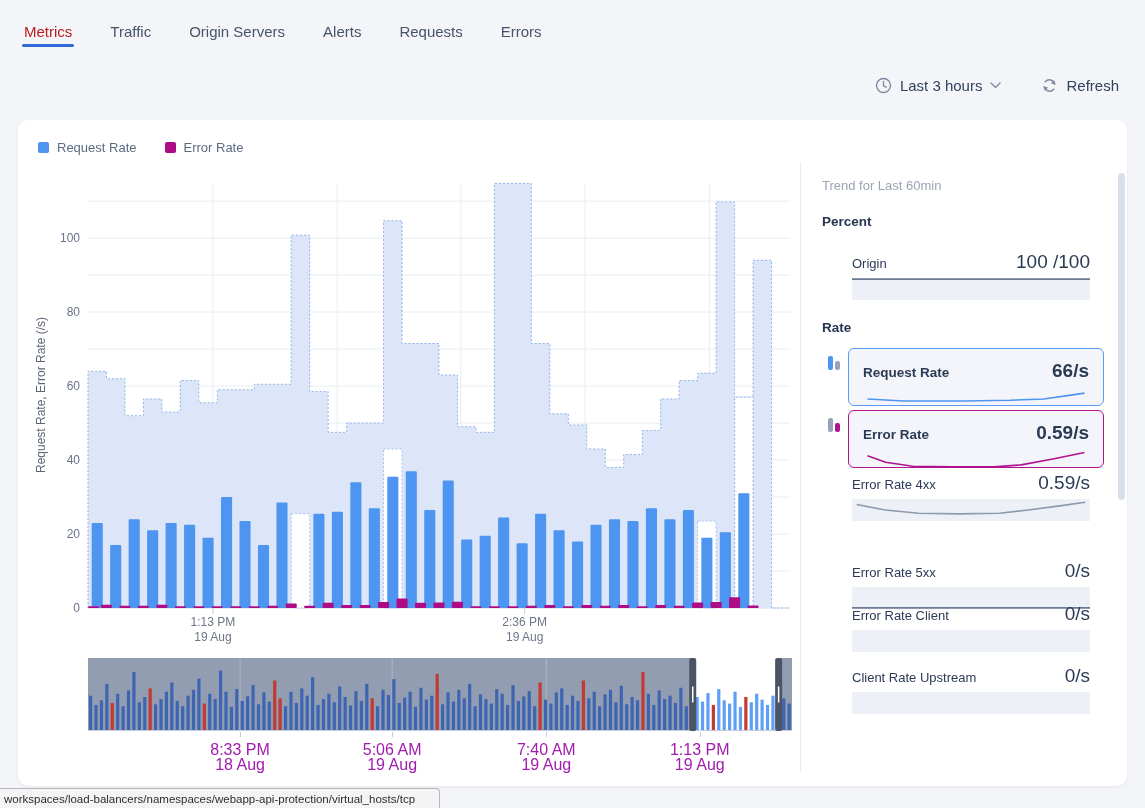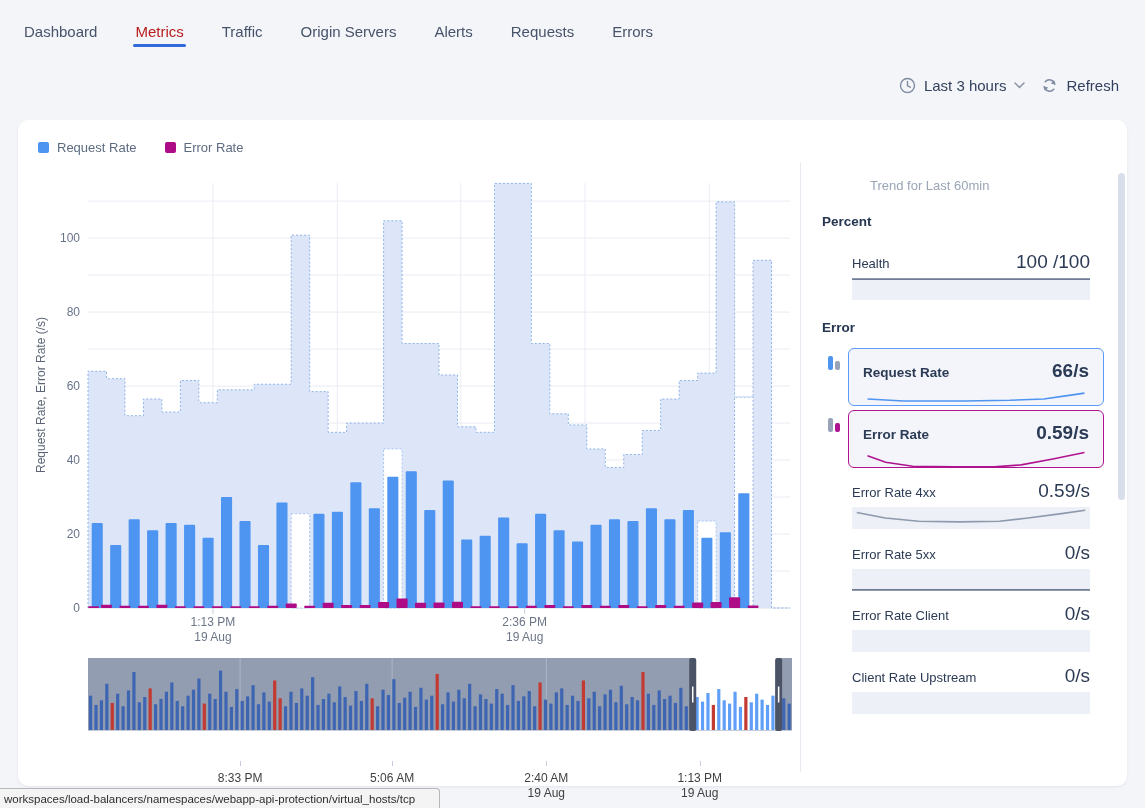--- a/index.html
+++ b/index.html
@@ -6,42 +6,42 @@
   html,body { width:1145px; height:808px; overflow:hidden; }
   body { background:#f4f5f9; font-family:"Liberation Sans", sans-serif; color:#2b3a55; position:relative; }
 
   
   .topnav { position:absolute; left:0; top:0; width:1145px; height:60px; display:flex; align-items:center; gap:34px; padding-left:22px; }
   .tab { font-size:15px; color:#47536a; cursor:pointer; position:relative; padding:20px 2px 17px; }
   .tab.active { color:#b91c1c; font-weight:normal; }
   .tab.active .tab-underline { position:absolute; left:0; right:0; bottom:10px; height:3px; border-radius:2px; background:#2f6bdb; }
 
   
-  .toolbar { position:absolute; top:70px; right:26px; height:30px; display:flex; align-items:center; gap:16px; }
+  .toolbar { position:absolute; top:70px; right:26px; height:30px; display:flex; align-items:center; gap:40px; }
   .tool-group { display:flex; align-items:center; gap:8px; font-size:15px; color:#33415e; cursor:pointer; }
   .tool-group svg { display:block; }
 
   
   .card { position:absolute; left:18px; top:120px; width:1109px; height:666px; background:#fff; border-radius:10px; box-shadow:0 1px 3px rgba(40,50,80,.08); }
 
   .legend { position:absolute; left:20px; top:20px; display:flex; gap:28px; align-items:center; }
   .legend-item { display:flex; align-items:center; gap:8px; font-size:13px; color:#5c6b80; cursor:pointer; }
   .legend-swatch { width:11px; height:11px; border-radius:2px; }
 
   .chart-wrap { position:absolute; left:12px; top:55px; width:778px; height:475px; }
   .brush-wrap { position:absolute; left:70px; top:538px; width:704px; height:73px; }
-  .brush-labels { position:absolute; left:70px; top:647px; width:704px; height:36px; font-size:12px; color:#404040; }
+  .brush-labels { position:absolute; left:70px; top:618px; width:704px; height:36px; font-size:16px; color:#a21caf; }
   .brush-label { position:absolute; transform:translateX(-50%); text-align:center; line-height:15px; top:4px; }
   .brush-tick { position:absolute; width:1px; height:5px; background:#c7cedb; top:-6px; }
 
   .divider { position:absolute; left:782px; top:42px; bottom:14px; width:1px; background:#e7eaf0; }
 
   
   .sidebar { position:absolute; left:782px; top:0; width:327px; height:666px; }
-  .sb-title { position:absolute; left:22px; top:58px; font-size:13px; color:#9aa5b6;margin-left:48px; }
+  .sb-title { position:absolute; left:22px; top:58px; font-size:13px; color:#9aa5b6; }
   .sb-heading { position:absolute; left:22px; font-size:13.5px; font-weight:bold; color:#263550; }
   .sb-row { position:absolute; left:52px; width:238px; cursor:pointer; }
   .sb-row-line { display:flex; justify-content:space-between; align-items:baseline; font-size:13px; color:#2b3a55; margin-bottom:5px; }
   .sb-row-line .val { font-size:19px; }
   .sb-block { width:238px; height:22px; background:#edf0f6; position:relative; }
   .sb-block svg { position:absolute; inset:0; width:100%; height:100%; }
 
   .sb-card { position:absolute; left:48px; width:256px; height:58px; background:#f3f5fa; border-radius:6px; padding:11px 14px 8px; cursor:pointer; }
   .sb-card .sb-row-line { font-weight:bold; font-size:13.5px; margin-bottom:4px; }
   .sb-card svg.spark { width:100%; height:26px; display:block; }
@@ -50,21 +50,20 @@
 
   .scroll-thumb { position:absolute; left:1100px; top:53px; width:7px; height:327px; background:#d8deea; border-radius:4px; cursor:pointer; }
 
   
   .statusbar { position:absolute; left:0; bottom:0; height:20px; background:#f4f4f5; border:1px solid #b7b7ba; border-left:none; border-bottom:none; border-top-right-radius:4px; font-size:11.5px; color:#2d2d2e; display:flex; align-items:center; padding:0 24px 0 4px; white-space:nowrap; }
 </style>
 </head>
 <body>
 
 <nav class="topnav">
-  <div class="tab"><span>Dashboard</span></div>
   <div class="tab active"><span>Metrics</span><span class="tab-underline"></span></div>
   <div class="tab"><span>Traffic</span></div>
   <div class="tab"><span>Origin Servers</span></div>
   <div class="tab"><span>Alerts</span></div>
   <div class="tab"><span>Requests</span></div>
   <div class="tab"><span>Errors</span></div>
 </nav>
 
 <div class="toolbar">
   <div class="tool-group">
@@ -380,49 +379,49 @@
         <div>8:33 PM</div>
         <div>18 Aug</div>
       </div>
       <div class="brush-tick" style="left: 304.128px;"></div>
       <div class="brush-label" style="left: 304.128px;">
         <div>5:06 AM</div>
         <div>19 Aug</div>
       </div>
       <div class="brush-tick" style="left: 458.304px;"></div>
       <div class="brush-label" style="left: 458.304px;">
-        <div>2:40 AM</div>
+        <div>7:40 AM</div>
         <div>19 Aug</div>
       </div>
       <div class="brush-tick" style="left: 611.776px;"></div>
       <div class="brush-label" style="left: 611.776px;">
         <div>1:13 PM</div>
         <div>19 Aug</div>
       </div>
     </div>
 
   <div class="divider"></div>
 
   <div class="sidebar">
     <div class="sb-title">Trend for Last 60min</div>
     <div class="sb-heading" style="top:94px">Percent</div>
 
     <div class="sb-row" style="top:131px">
       <div class="sb-row-line">
-        <span>Health</span>
+        <span>Origin</span>
         <span class="val">100 /100</span>
       </div>
       <div class="sb-block">
           <svg viewBox="0 0 100 40" preserveAspectRatio="none">
             <polyline points="0,2 100,2" fill="none" stroke="#6e7c94" stroke-width="1.6" vector-effect="non-scaling-stroke"></polyline>
           </svg>
         </div>
     </div>
 
-    <div class="sb-heading" style="top:200px">Error</div>
+    <div class="sb-heading" style="top:200px">Rate</div>
 
     <div class="mini-icon" style="top:232px">
       <i id="icon-req-tall" style="height: 14px; background: rgb(78, 148, 241);"></i>
         <i id="icon-req-short" style="height: 9px; background: rgb(152, 163, 184);"></i>
     </div>
     <div class="sb-card" id="card-request" style="top: 228px; border: 1.5px solid rgb(91, 155, 248);">
       <div class="sb-row-line">
         <span>Request Rate</span>
         <span class="val">66/s</span>
       </div>
@@ -438,33 +437,33 @@
     <div class="sb-card" id="card-error" style="top: 290px; border: 1.5px solid rgb(176, 19, 143);">
       <div class="sb-row-line">
         <span>Error Rate</span>
         <span class="val">0.59/s</span>
       </div>
       <svg class="spark" viewBox="0 0 100 40" preserveAspectRatio="none">
           <polyline points="2,12 10,22 22,28 40,29 58,29 70,26 84,17 98,7" fill="none" stroke="#b0138f" stroke-width="1.6" vector-effect="non-scaling-stroke"></polyline>
         </svg>
     </div>
 
-    <div class="sb-row" style="top:360px">
+    <div class="sb-row" style="top:352px">
       <div class="sb-row-line">
         <span>Error Rate 4xx</span>
         <span class="val">0.59/s</span>
       </div>
       <div class="sb-block">
           <svg viewBox="0 0 100 40" preserveAspectRatio="none">
             <polyline points="2,10 14,20 28,26 45,27 62,26 74,20 88,12 98,6" fill="none" stroke="#8e99ad" stroke-width="1.6" vector-effect="non-scaling-stroke"></polyline>
           </svg>
         </div>
     </div>
 
-    <div class="sb-row" style="top:422px">
+    <div class="sb-row" style="top:440px">
       <div class="sb-row-line">
         <span>Error Rate 5xx</span>
         <span class="val">0/s</span>
       </div>
       <div class="sb-block">
           <svg viewBox="0 0 100 40" preserveAspectRatio="none">
             <polyline points="0,38 100,38" fill="none" stroke="#6e7c94" stroke-width="1.6" vector-effect="non-scaling-stroke"></polyline>
           </svg>
         </div>
     </div>

